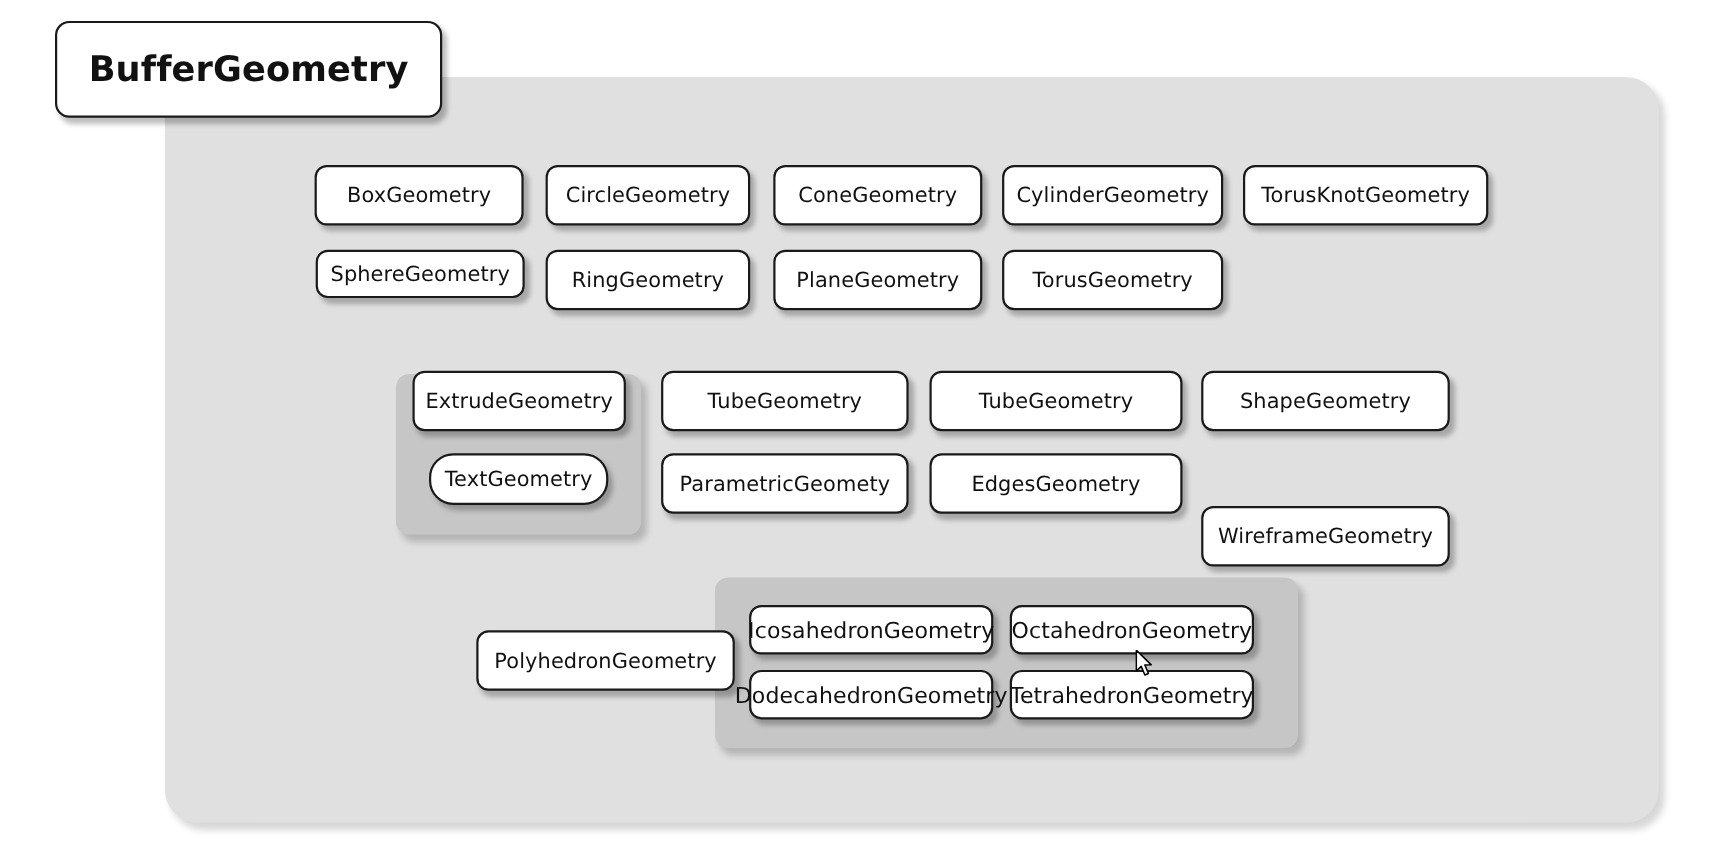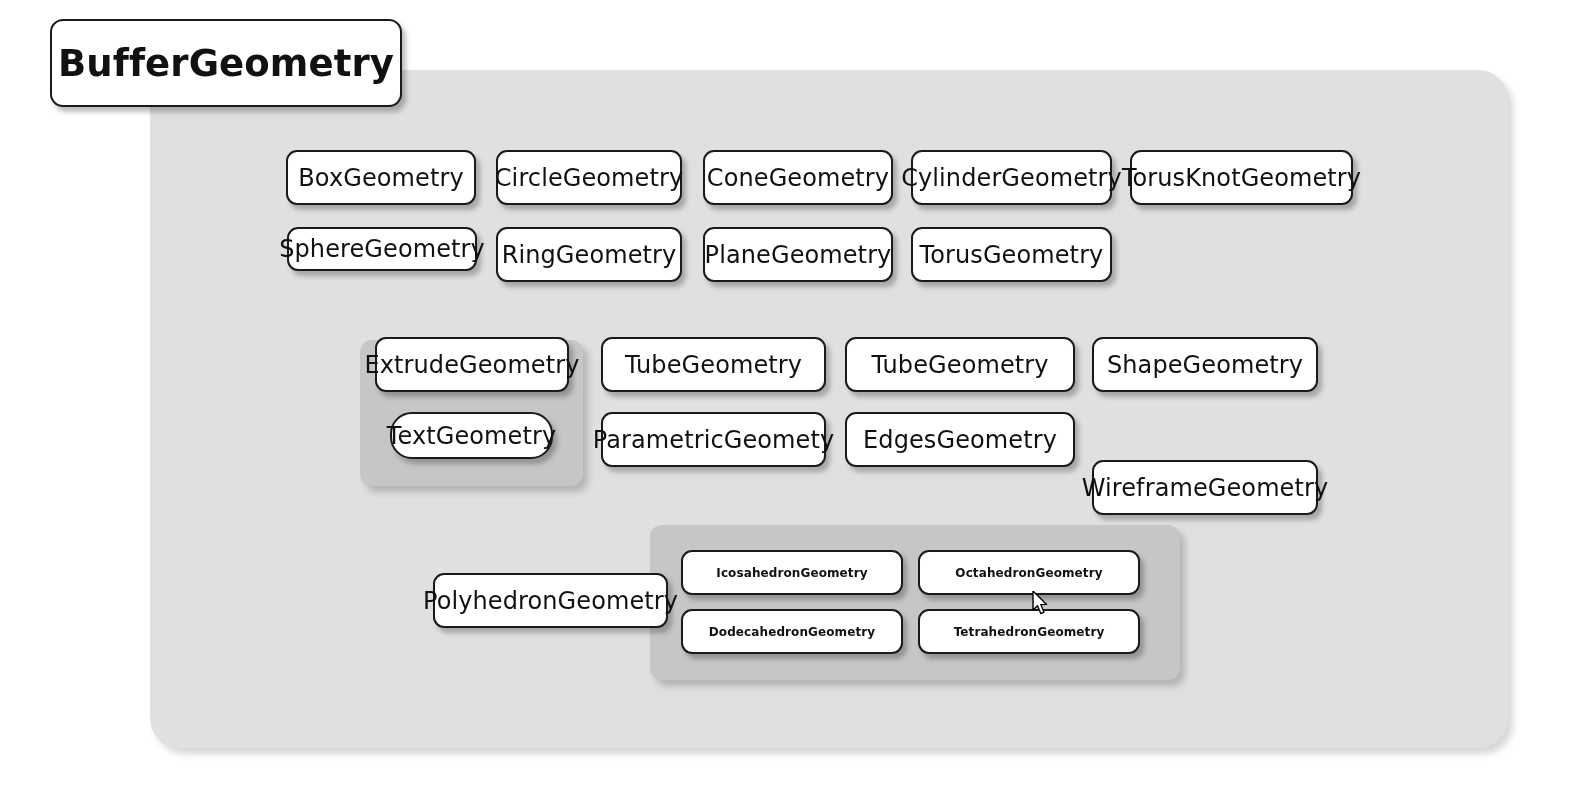--- a/index.html
+++ b/index.html
@@ -39,39 +39,38 @@
     position: absolute;
     background: #ffffff;
     border: 2px solid #1a1a1a;
     border-radius: 11px;
     box-shadow: 4px 5px 5px rgba(0,0,0,0.26);
     display: flex;
     align-items: center;
     justify-content: center;
     box-sizing: border-box;
     color: #111111;
-    font-size: 24px;
+    font-size: 19px;
     letter-spacing: 0.1px;
     white-space: nowrap;
     text-align: center;
   }
 
   
   .node.root {
-    font-size: 37px;
+    font-size: 32px;
     font-weight: bold;
     border-radius: 13px;
     border-width: 2px;
     text-align: center;
   }
 
   
   .node.small {
-    font-size: 12px;
-    font-weight: bold;
+    font-size: 20px;
   }
 
   
   .cursor {
     position: absolute;
     width: 18px;
     height: 26px;
     pointer-events: none;
   }
 </style>

